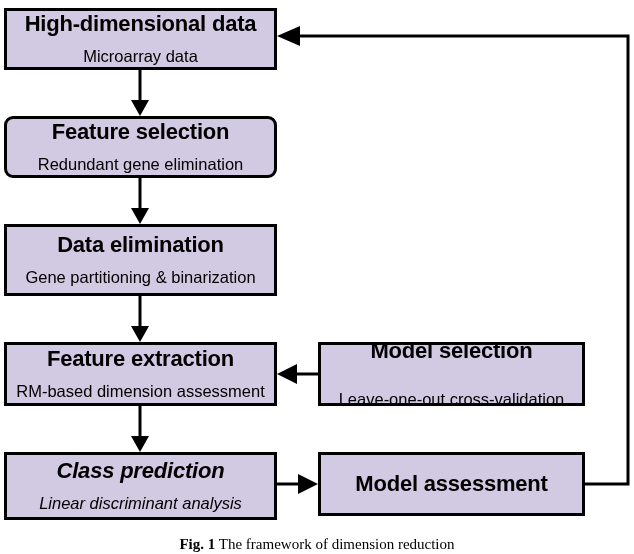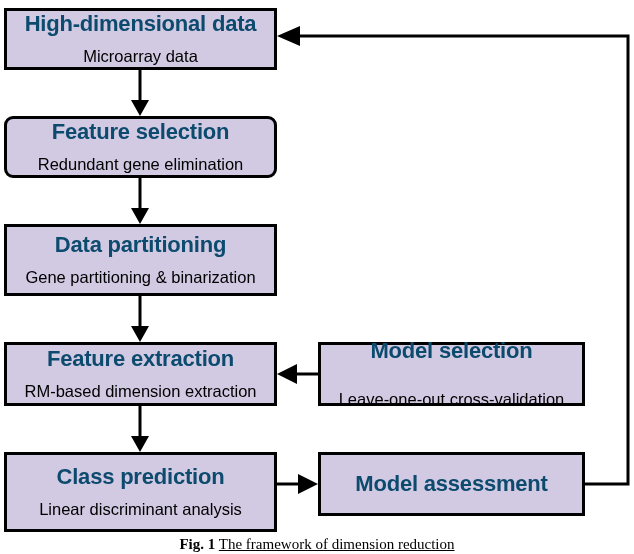--- a/index.html
+++ b/index.html
@@ -33,41 +33,41 @@
     border: 3px solid #000000;
     display: flex;
     flex-direction: column;
     align-items: center;
     justify-content: center;
     z-index: 2;
   }
   .node .title {
     font-size: 22px;
     font-weight: bold;
-    color: #0c4a6e;
+    color: #000000;
     line-height: 1.12;
     letter-spacing: -0.2px;
     text-align: center;
     white-space: nowrap;
   }
   .node .subtitle {
     font-size: 16.5px;
     font-weight: normal;
     color: #000000;
     line-height: 1.15;
     text-align: center;
     white-space: nowrap;
     margin-top: 10px;
   }
   
   #node-high-dimensional-data { left: 4px;  top: 8px;   width: 273px; height: 62px; }
   #node-feature-selection     { left: 4px;  top: 116px; width: 273px; height: 62px; border-radius: 9px; }
   #node-data-partitioning     { left: 4px;  top: 224px; width: 273px; height: 72px; }
   #node-feature-extraction    { left: 4px;  top: 342px; width: 273px; height: 64px; }
-  #node-class-prediction      { left: 4px;  top: 452px; width: 273px; height: 80px; }
+  #node-class-prediction      { left: 4px;  top: 452px; width: 273px; height: 68px; font-style: italic; }
   
   #node-model-selection       { left: 318px; top: 342px; width: 267px; height: 64px; gap: 16px; }
   #node-model-assessment      { left: 318px; top: 452px; width: 267px; height: 64px; gap: 22px; }
 
   #caption {
     position: absolute;
     left: 0;
     top: 536px;
     width: 634px;
     text-align: center;
@@ -75,21 +75,20 @@
     font-size: 15px;
     color: #000000;
     white-space: nowrap;
   }
   #caption .cap-label {
     font-weight: bold;
     text-align: right;
   }
   #caption .cap-text {
     font-weight: normal;
-    text-decoration: underline;
   }
 </style>
 </head>
 <body>
 
 <div id="figure">
 
   <svg id="edges" viewBox="0 0 634 554" width="634" height="554" xmlns="http://www.w3.org/2000/svg">
     <defs>
       <marker id="arrow-down" viewBox="0 0 12 12" refX="6" refY="10" markerWidth="12" markerHeight="12" orient="auto-start-reverse">
@@ -137,27 +136,27 @@
     <div class="title">High-dimensional data</div>
     <div class="subtitle">Microarray data</div>
   </div>
 
   <div class="node" id="node-feature-selection">
     <div class="title">Feature selection</div>
     <div class="subtitle">Redundant gene elimination</div>
   </div>
 
   <div class="node" id="node-data-partitioning">
-    <div class="title">Data partitioning</div>
+    <div class="title">Data elimination</div>
     <div class="subtitle">Gene partitioning &amp; binarization</div>
   </div>
 
   <div class="node" id="node-feature-extraction">
     <div class="title">Feature extraction</div>
-    <div class="subtitle">RM-based dimension extraction</div>
+    <div class="subtitle">RM-based dimension assessment</div>
   </div>
 
   <div class="node" id="node-class-prediction">
     <div class="title">Class prediction</div>
     <div class="subtitle">Linear discriminant analysis</div>
   </div>
 
   <div class="node" id="node-model-selection">
     <div class="title">Model selection</div>
     <div class="subtitle">Leave-one-out cross-validation</div>

